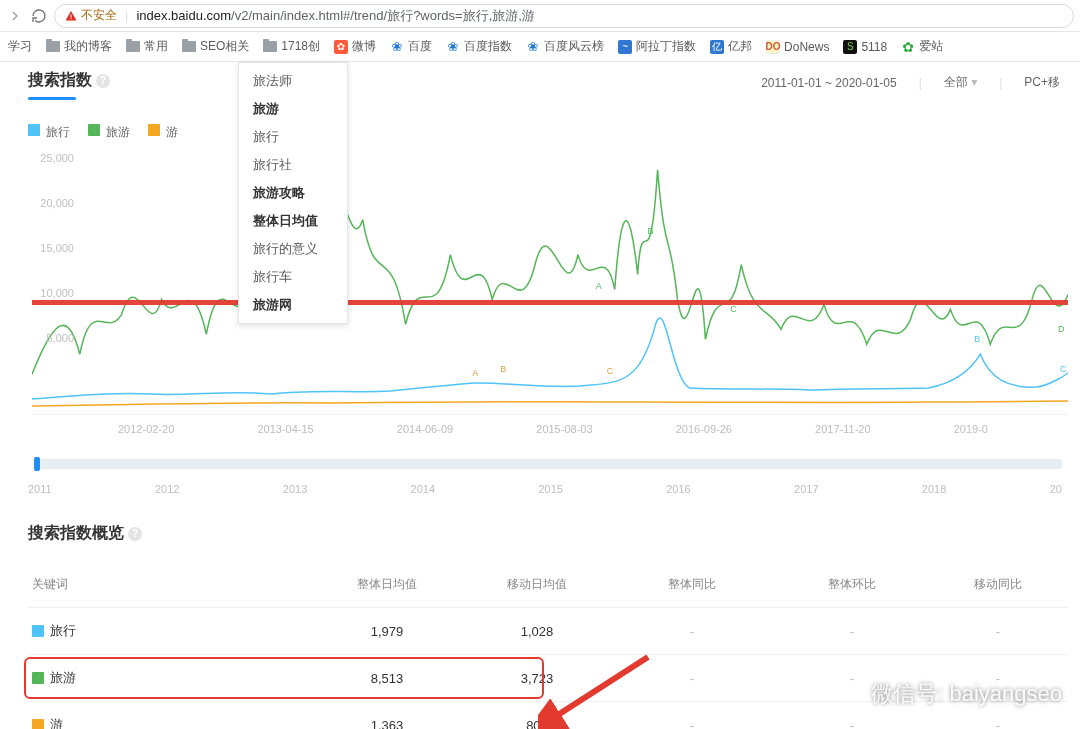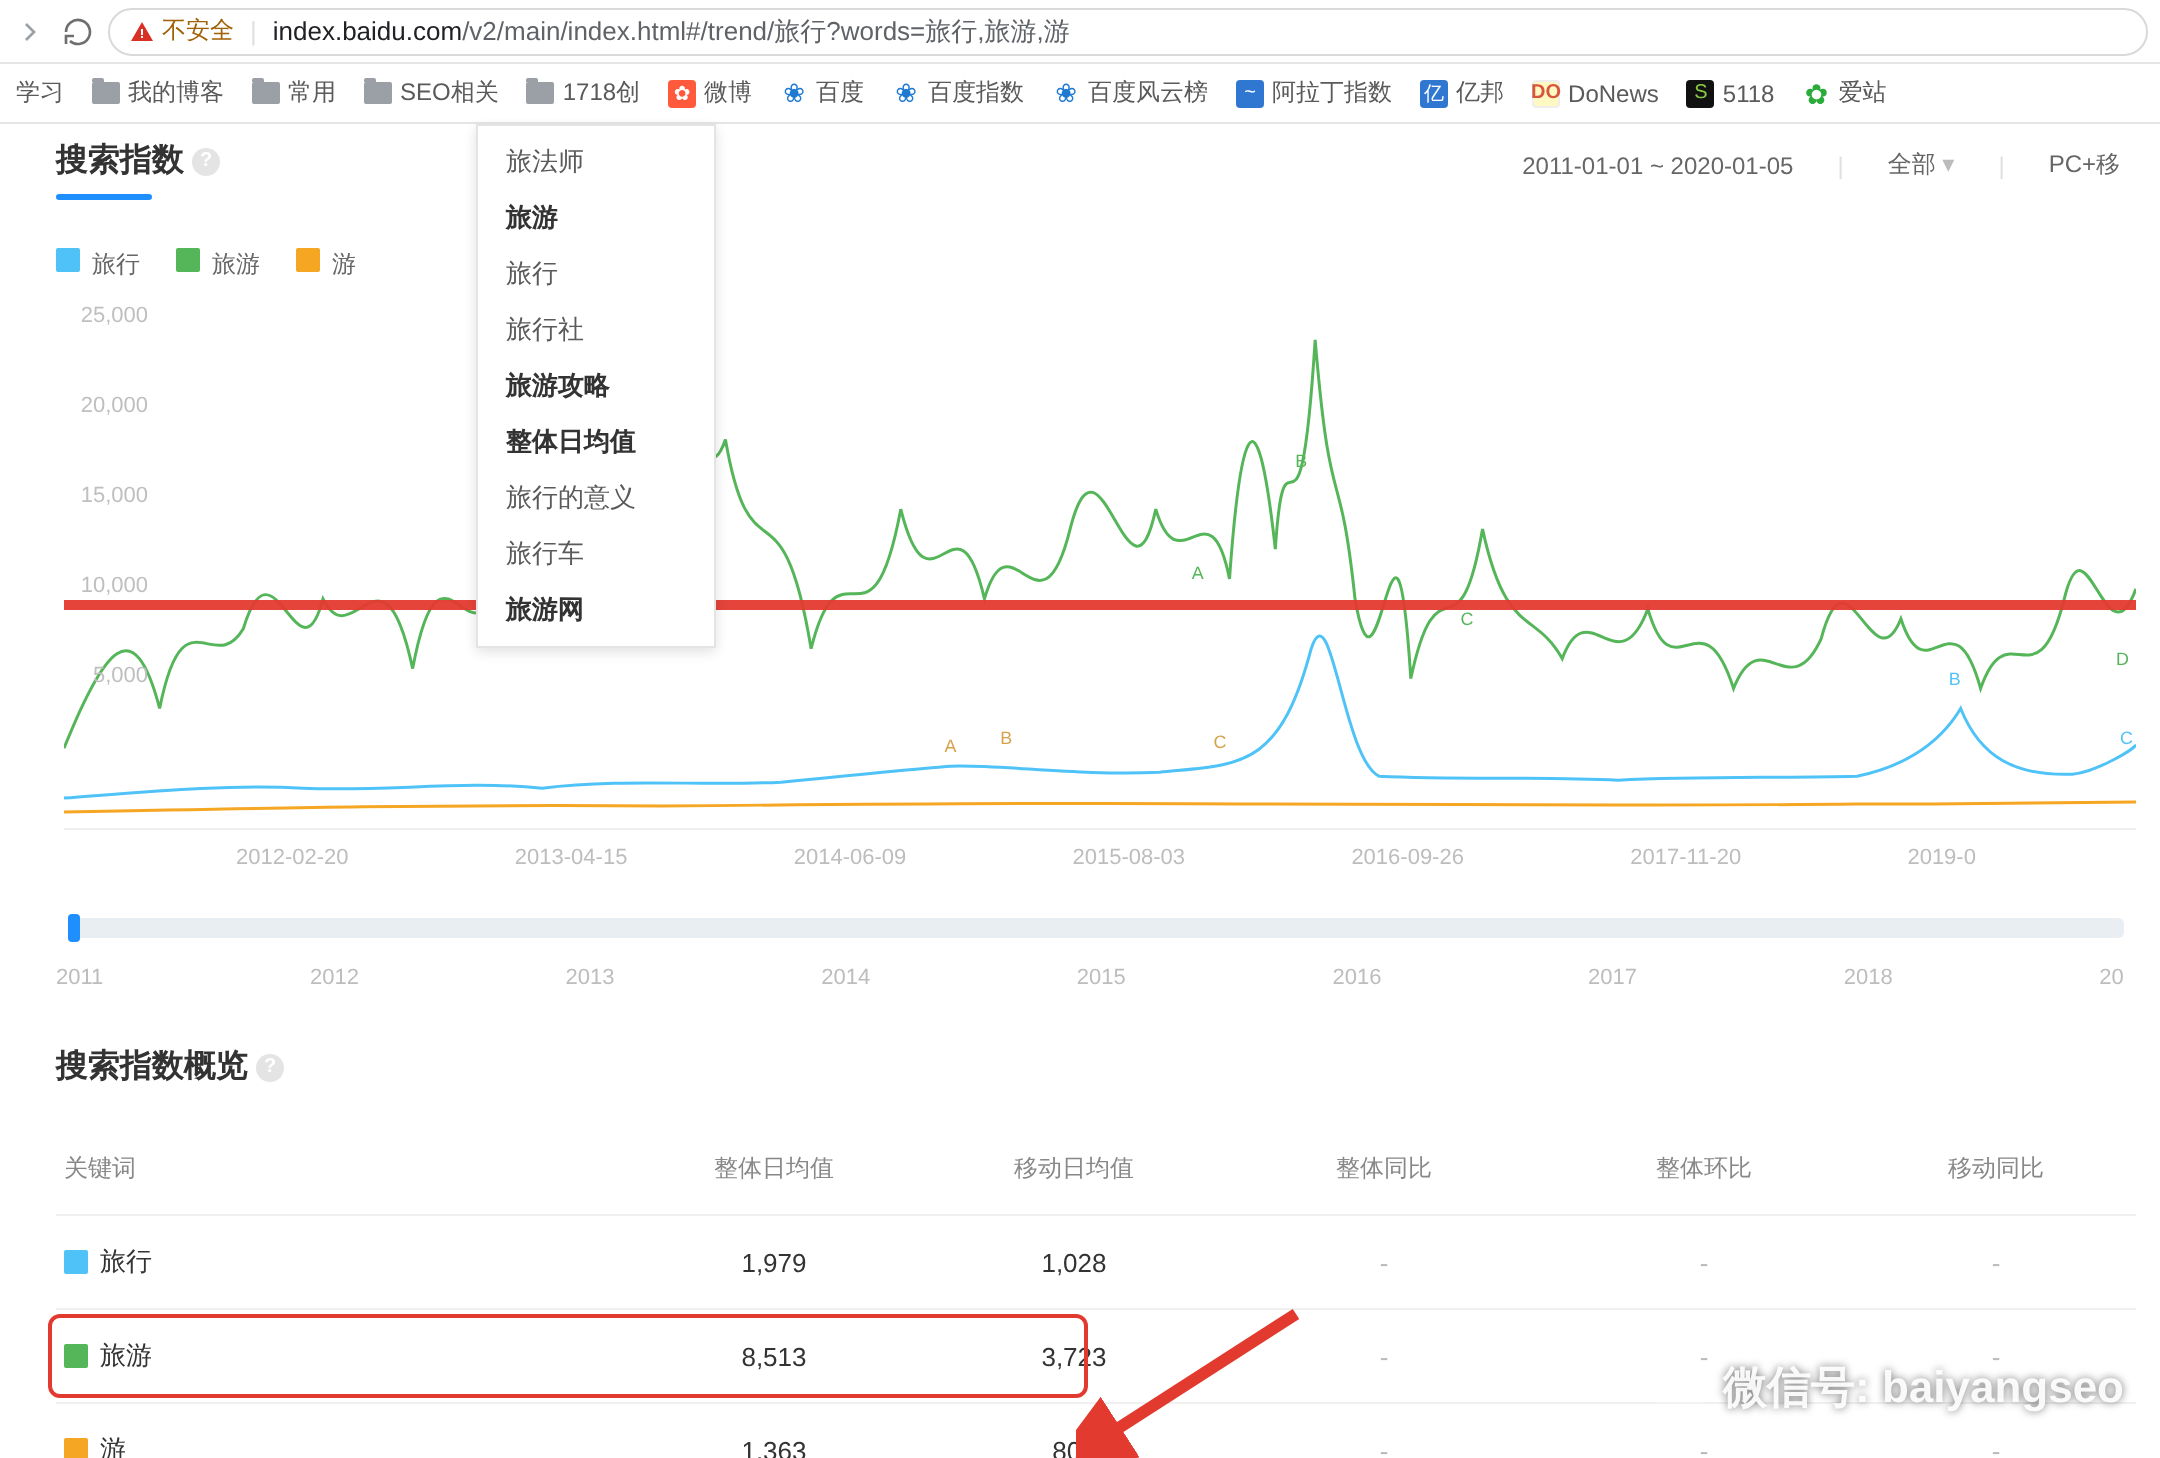--- a/index.html
+++ b/index.html
@@ -32,21 +32,21 @@
   .tab-underline { width:48px; height:3px; background:#1f8fff; margin-top:6px; border-radius:2px; }
   .filters { display:flex; gap:22px; color:#666; font-size:12px; align-items:center; padding-top:4px; }
   .sep { color:#e0e0e0; }
 
   .legends { display:flex; gap:18px; align-items:center; font-size:12px; color:#666; margin-top:24px; }
   .swatch { width:12px; height:12px; display:inline-block; margin-right:6px; border-radius:1px; }
   .c-blue { background:#4fc3f7; }
   .c-green { background:#55b559; }
   .c-orange { background:#f5a623; }
 
-  .dropdown { position:absolute; top:0; left:238px; width:120px; background:#fff; border:1px solid #e4e4e4; box-shadow:0 2px 6px rgba(0,0,0,.12); z-index:20; padding:4px 0; }
+  .dropdown { position:absolute; top:0; left:238px; width:110px; background:#fff; border:1px solid #e4e4e4; box-shadow:0 2px 6px rgba(0,0,0,.12); z-index:20; padding:4px 0; }
   .dropdown .dd-item { padding:5px 14px; font-size:13px; color:#5a5a5a; cursor:pointer; }
   .dropdown .dd-item.strong { font-weight:700; color:#333; }
 
   .chart { position:relative; height:300px; margin-top:4px; }
   .y-tick { position:absolute; width:42px; text-align:right; color:#bfbfbf; font-size:11px; transform:translateY(-50%); }
   .plot { position:absolute; left:4px; right:0; top:0; bottom:30px; border-bottom:1px solid #eee;text-decoration:underline; }
   .plot svg { width:100%; height:100%; }
   .red-band { position:absolute; left:0; right:0; height:5px; background:#e33a2f; top:155px; opacity:.95; }
   .x-labels { position:absolute; left:0; right:0; bottom:10px; display:flex; justify-content:space-between; padding:0 80px 0 90px; color:#bdbdbd; font-size:11px; }
 
@@ -59,21 +59,21 @@
   .table { margin-top:18px; font-size:13px; }
   .thead, .trow { display:grid; grid-template-columns: 280px 150px 150px 160px 160px 1fr; align-items:center; padding:14px 4px; border-bottom:1px solid #f0f0f0; }
   .thead { color:#888; font-size:12px; }
   .cell-r { text-align:center; }
   .kw { display:flex; align-items:center; }
   .hl-row { position:relative; }
   .hl-box { position:absolute; left:-4px; top:2px; height:calc(100% - 4px); width:520px; border:2px solid #e33a2f; border-radius:6px; pointer-events:none; }
   .dash { color:#bbb; text-align:center; }
 
   .arrow { position:absolute; left:538px; top:590px; pointer-events:none; }
-  .watermark { position:absolute; right:18px; bottom:40px; color:rgba(255,255,255,.92); font-size:22px; font-weight:700; text-shadow:0 0 4px rgba(0,0,0,.55); display:flex; align-items:center; gap:8px; }
+  .watermark { position:absolute; right:18px; bottom:40px; color:rgba(255,255,255,.92); font-size:22px; font-weight:400; text-shadow:0 0 4px rgba(0,0,0,.55); display:flex; align-items:center; gap:8px; }
   .wm-ic { width:28px; height:28px; border-radius:50%; background:rgba(255,255,255,.2); display:inline-flex; align-items:center; justify-content:center; }
 </style>
 </head>
 <body>
 
 <div class="toolbar">
   <span class="nav-icon">
     <svg width="16" height="16" viewBox="0 0 24 24" fill="none" stroke="#9aa0a6" stroke-width="2">
         <path d="M9 6l6 6-6 6"></path>
       </svg>

